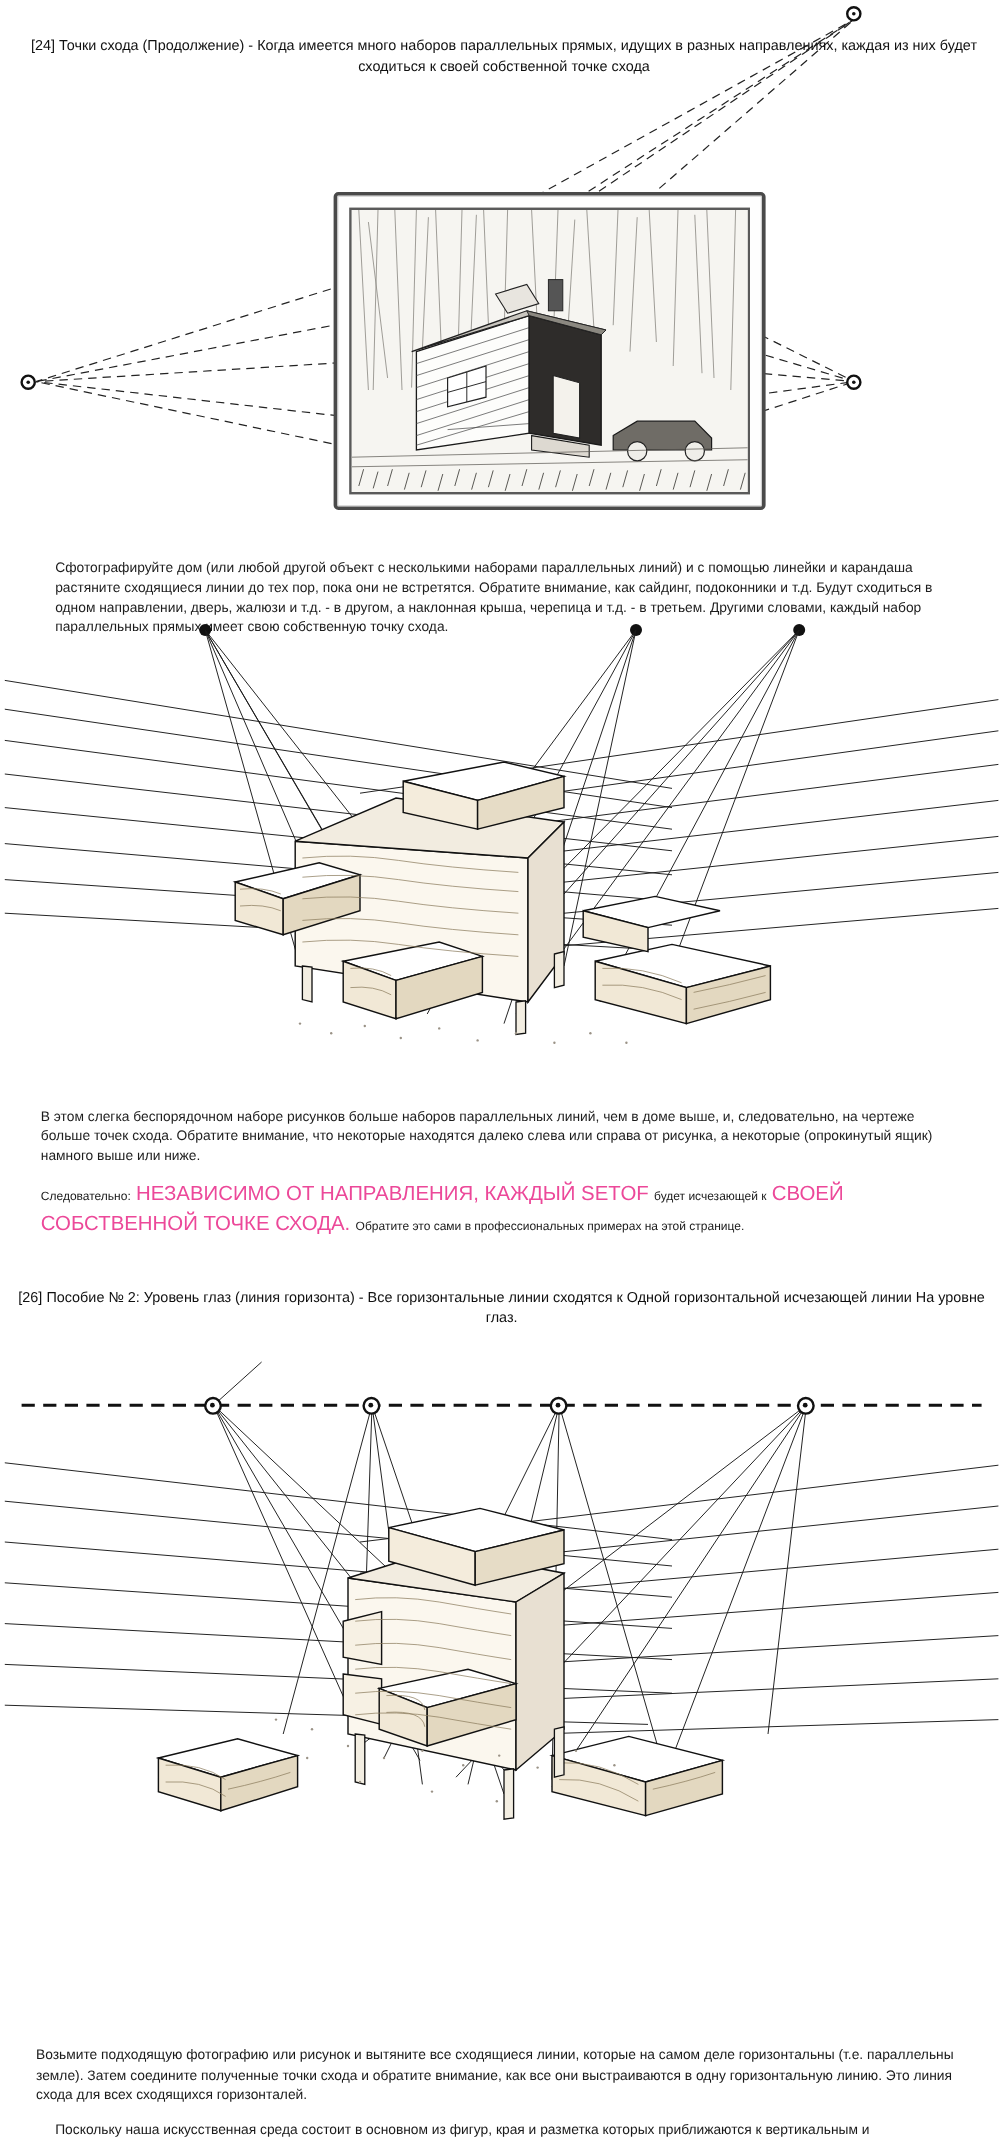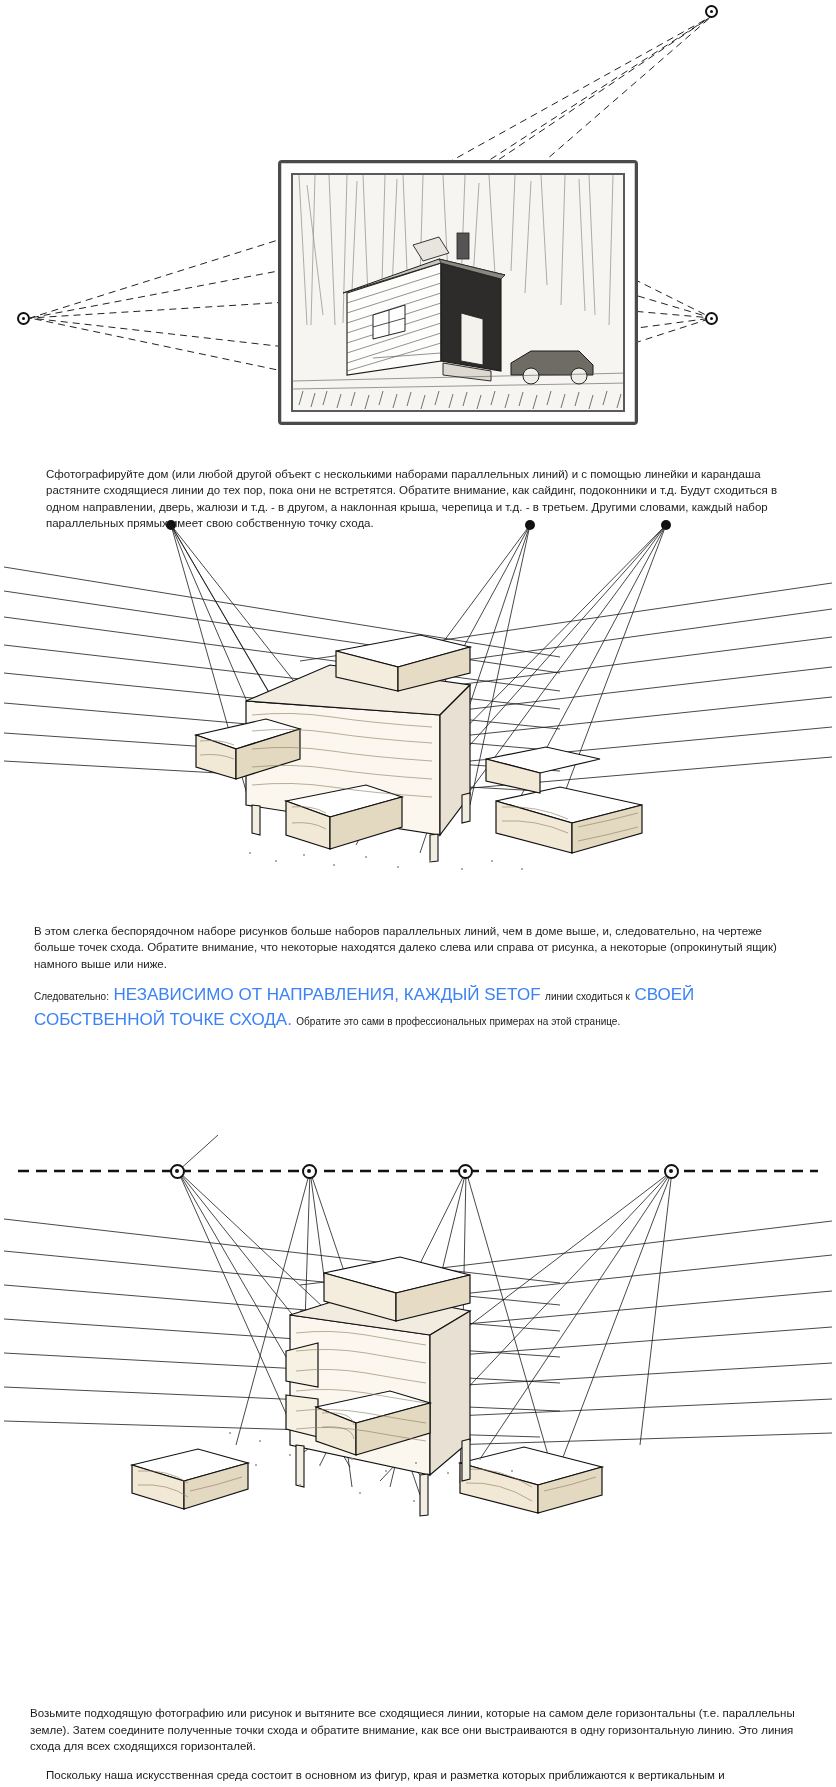--- a/index.html
+++ b/index.html
@@ -31,21 +31,21 @@
   }
   .cap-center { text-align: center; }
   .heading-line {
     font-size: 12px;
     line-height: 1.45;
     color: #111;
   }
   .big {
     font-size: 17px;
     line-height: 1.45;
-    color: #3b82f6;
+    color: #ec4899;
   }
   .big-sm { font-size: 10px; }
 
   
   #sec24 {
     position: relative;
     width: 836px;
     height: 505px;
   }
   #sec24 .title {
@@ -197,20 +197,21 @@
         <line x1="335" y1="382" x2="30" y2="318"></line>
 
         <line x1="505" y1="215" x2="712" y2="318"></line>
         <line x1="500" y1="255" x2="712" y2="318"></line>
         <line x1="505" y1="300" x2="712" y2="318"></line>
         <line x1="510" y1="345" x2="712" y2="318"></line>
         <line x1="520" y1="380" x2="712" y2="318"></line>
       </g>
     </svg>
 
+    <div class="cap heading-line title">[24] Точки схода (Продолжение) - Когда имеется много наборов параллельных прямых, идущих в разных направлениях, каждая из них будет сходиться к своей собственной точке схода</div>
 
     <div class="vp-dot" style="left:705px; top:5px;"></div>
     <div class="vp-dot" style="left:17px;  top:312px;"></div>
     <div class="vp-dot" style="left:705px; top:312px;"></div>
 
     <div class="frame-photo">
       <div class="inner">
         <svg width="336" height="241" viewBox="0 0 336 241">
           <rect x="0" y="0" width="336" height="241" fill="#f6f5f1"></rect>
 
@@ -425,27 +426,28 @@
       </g>
     </svg>
 
     <div class="cap cap-a">В этом слегка беспорядочном наборе рисунков больше наборов параллельных линий, чем в доме выше, и, следовательно, на чертеже больше точек схода. Обратите внимание, что некоторые находятся далеко слева или справа от рисунка, а некоторые (опрокинутый ящик) намного выше или ниже.</div>
   </div>
 
   <div id="conclusion">
     <div class="txt">
       <span class="big-sm">Следовательно:</span>
       <span class="big">НЕЗАВИСИМО ОТ НАПРАВЛЕНИЯ, КАЖДЫЙ SETOF</span>
-      <span class="big-sm">линии сходиться к</span>
+      <span class="big-sm">будет исчезающей к</span>
       <span class="big">СВОЕЙ СОБСТВЕННОЙ ТОЧКЕ СХОДА.</span>
       <span class="big-sm">Обратите это сами в профессиональных примерах на этой странице.</span>
     </div>
   </div>
 
   <div id="sec26">
+    <div class="cap heading-line title cap-center">[26] Пособие № 2: Уровень глаз (линия горизонта) - Все горизонтальные линии сходятся к Одной горизонтальной исчезающей линии На уровне глаз.</div>
 
     <svg width="836" height="580" style="position:absolute; left:0; top:50px;">
 
       <line x1="18" y1="56" x2="818" y2="56" stroke="#111" stroke-width="2.5" stroke-dasharray="11 7"></line>
 
       <g stroke="#1a1a1a" stroke-width="0.8" fill="none">
         <line x1="178" y1="56" x2="300" y2="330"></line>
         <line x1="178" y1="56" x2="350" y2="352"></line>
         <line x1="178" y1="56" x2="420" y2="360"></line>
         <line x1="178" y1="56" x2="470" y2="330"></line>

